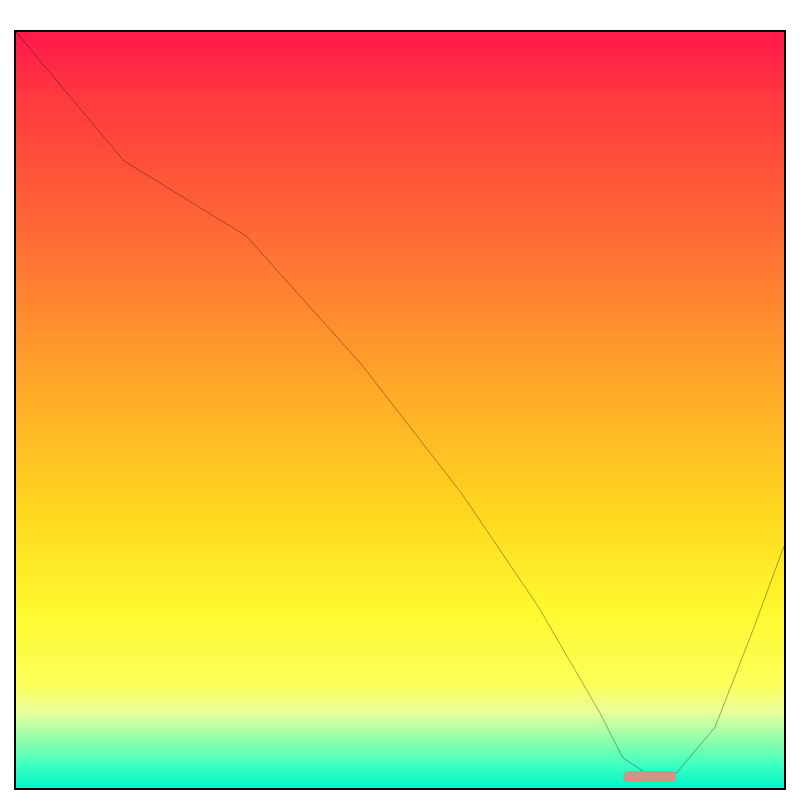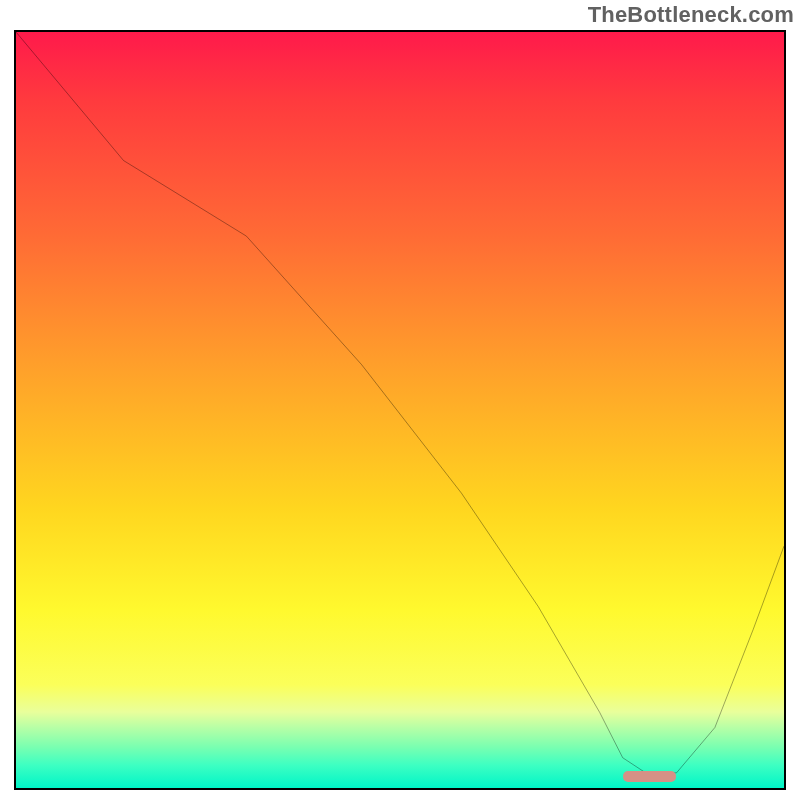--- a/index.html
+++ b/index.html
@@ -86,21 +86,20 @@
     background: #d69186;
     border-radius: 5px;
     height: 11px;
   }
 </style>
 </head>
 <body>
 
 <div class="page">
 
-  <div class="watermark">TheBottleneck.com</div>
 
   <div class="chart-frame">
     <div class="chart-inner">
 
       <div class="bg-gradient"></div>
       <div class="green-band"></div>
 
       <svg class="curve" viewBox="0 0 100 100" preserveAspectRatio="none">
         <path d="M 0 0 Q 7 8.5 14 17 Q 22 22 30 27 Q 37.5 35.5 45 44 Q 51.5 52.5 58 61 Q 63 68.5 68 76 Q 72 83 76 90 Q 77.5 93 79 96 Q 80.5 97 82 98 Q 84 98 86 98 Q 88.5 95 91 92 Q 93.5 85.5 96 79 Q 98 73.5 100 68 " fill="none" stroke="#000000" stroke-width="0.35" vector-effect="non-scaling-stroke"></path>
       </svg>

